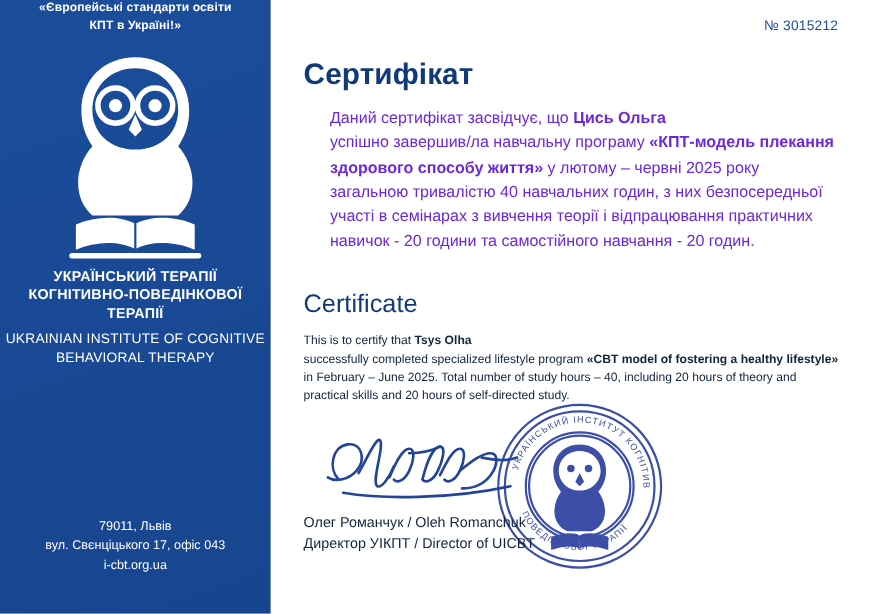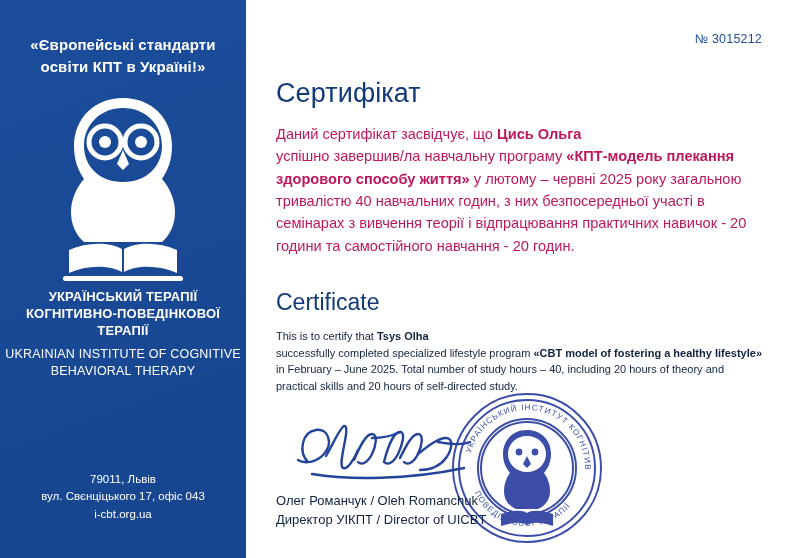--- a/index.html
+++ b/index.html
@@ -27,22 +27,21 @@
     height: 558px;
     background: #1d4f9c;
     background: linear-gradient(160deg, #1b4d9b 0%, #1a4a96 40%, #17458e 100%);
     color: #ffffff;
     position: relative;
     flex: 0 0 246px;
     text-align: center;
     overflow: hidden;
   }
   .sidebar-slogan {
-    margin-top: 34px;
-    font-size: 15px;
+    font-size: 11px;
     line-height: 1.45;
     font-weight: 600;
     letter-spacing: .1px;
     padding: 0 26px;
   }
 
   
   .emblem {
     margin: 14px auto 0;
     width: 160px;
@@ -80,36 +79,37 @@
   
   .content {
     flex: 1 1 auto;
     position: relative;
     padding: 0 28px 0 30px;
   }
   .cert-number {
     text-align: right;
     font-size: 12.5px;
     color: #1b4d9b;
-    padding-top: 32px;
+    padding-top: 16px;
     letter-spacing: .2px;
   }
   h1.title-ua {
     font-size: 27px;
-    font-weight: 400;
+    font-weight: 700;
     color: #123a78;
-    margin: 32px 0 0 0;
+    margin: 22px 0 0 0;
     letter-spacing: .1px;
   }
   .para {
     font-size: 14.6px;
     line-height: 1.53;
-    color: #be185d;
+    color: #6d28d9;
     margin-top: 14px;
     max-width: 480px;
+    margin-left: 24px;
   }
   .para b { font-weight: 700; }
 
   h2.title-en {
     font-size: 23px;
     font-weight: 400;
     color: #123a78;
     margin: 32px 0 0 0;
   }
   .para-en {

